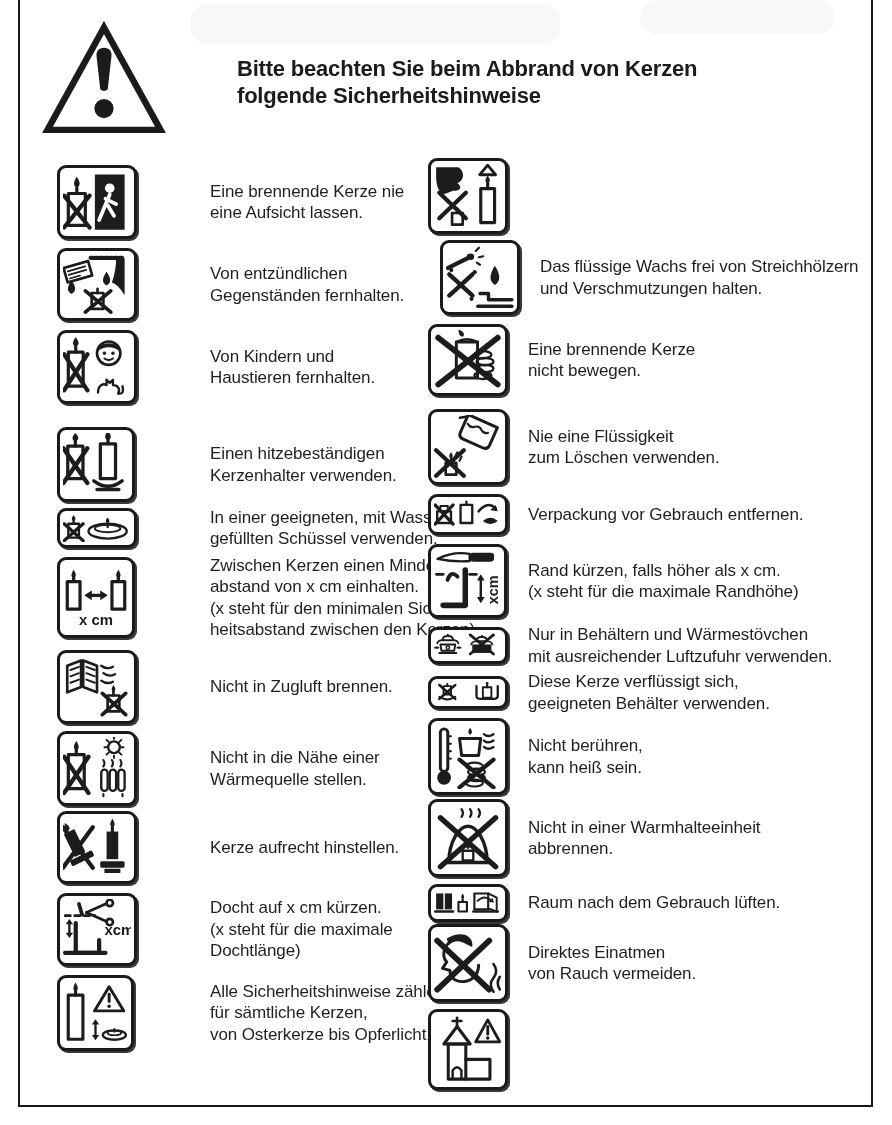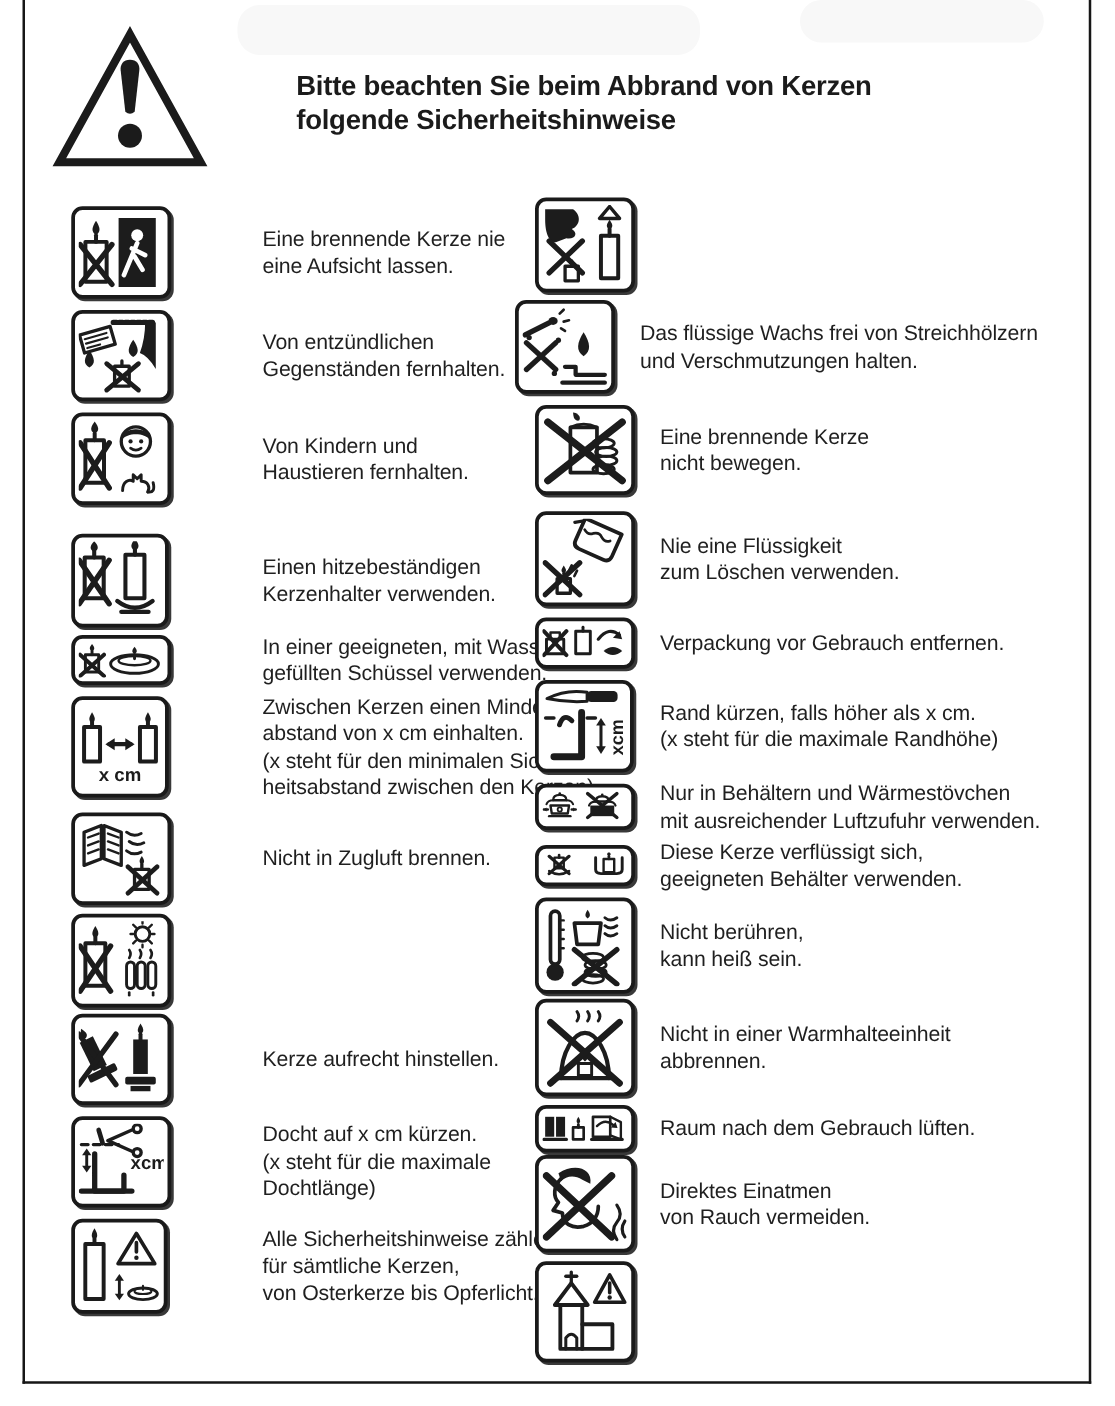--- a/index.html
+++ b/index.html
@@ -241,20 +241,22 @@
         <path d="M38 27 q2 -3 0 -6 M46 27 q2 -3 0 -6 M54 27 q2 -3 0 -6" stroke-width="2"></path>
         <rect x="36" y="30" width="6" height="20" rx="3" stroke-width="2.2"></rect>
         <rect x="44" y="30" width="6" height="20" rx="3" stroke-width="2.2"></rect>
         <rect x="52" y="30" width="6" height="20" rx="3" stroke-width="2.2"></rect>
         <line x1="38" y1="53" x2="38" y2="55" stroke-width="2"></line>
               <line x1="56" y1="53" x2="56" y2="55" stroke-width="2"></line>
       </g>
           </svg>
     </div>
       </div>
+    <div class="row-text">Nicht in die Nähe einer
+Wärmequelle stellen.</div>
   </div>
 
   <div class="row" style="left:57px;top:811px;height:73px">
     <div class="islot islot-l">
         <div class="pict" style="width:80px;height:73px">
       <svg viewBox="0 0 64 50">
             <g stroke="#1c1c1c" fill="none" stroke-width="3" stroke-linecap="round" stroke-linejoin="round">
         <g transform="rotate(-26 14 26)">
           <rect x="8" y="8" width="11" height="24" fill="#1c1c1c" stroke="none"></rect>
           <path d="M13.5 -1 C11 3 10.5 5.5 13.5 7 C16.5 5.5 16 3 13.5 -1 Z" fill="#1c1c1c" stroke="none"></path>
@@ -339,21 +341,21 @@
         <rect x="44" y="22" width="13" height="32"></rect>
               <line x1="50.5" y1="22" x2="50.5" y2="17"></line>
         <path d="M50.5 10 C48 13.5 47.5 15.5 50.5 17.5 C53.5 15.5 53 13.5 50.5 10 Z" fill="#1c1c1c" stroke="none"></path>
         <path d="M43 9 H58 L50.5 0 Z" stroke-width="2.6"></path>
       </g>
           </svg>
     </div>
       </div>
   </div>
 
-  <div class="row" style="left:412px;top:240px;height:75px">
+  <div class="row" style="left:440px;top:240px;height:75px">
     <div class="islot islot-r">
         <div class="pict" style="width:80px;height:75px">
       <svg viewBox="0 0 64 58">
             <g stroke="#1c1c1c" fill="none" stroke-width="3" stroke-linecap="round" stroke-linejoin="round">
         <line x1="2" y1="20" x2="20" y2="11" stroke-width="4"></line>
         <ellipse cx="23" cy="9.5" rx="3.5" ry="3" fill="#1c1c1c" stroke="none"></ellipse>
         <path d="M28 4 l3 -3 M31 10 l4 -1 M29 15 l3 2" stroke-width="2"></path>
         <line x1="3" y1="26" x2="25" y2="46" stroke-width="4"></line>
               <line x1="25" y1="26" x2="3" y2="46" stroke-width="4"></line>
         <circle cx="5" cy="22" r="2" fill="#1c1c1c" stroke="none"></circle>

